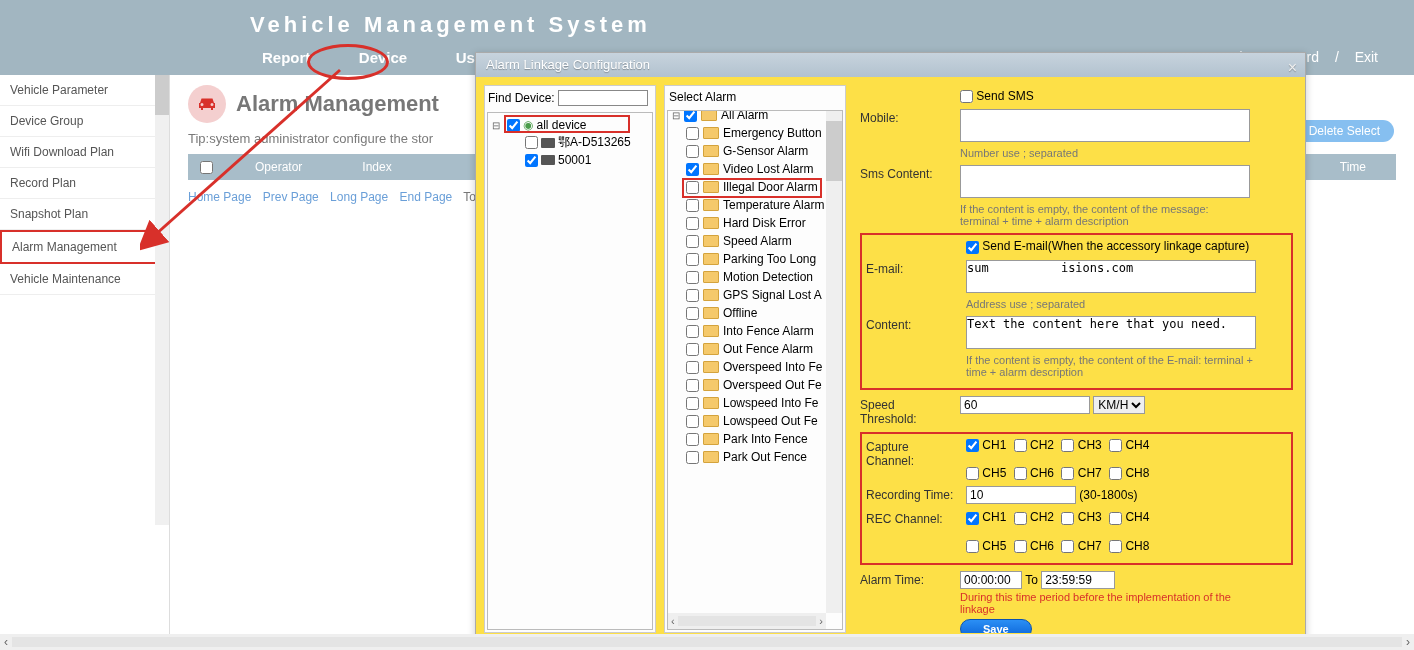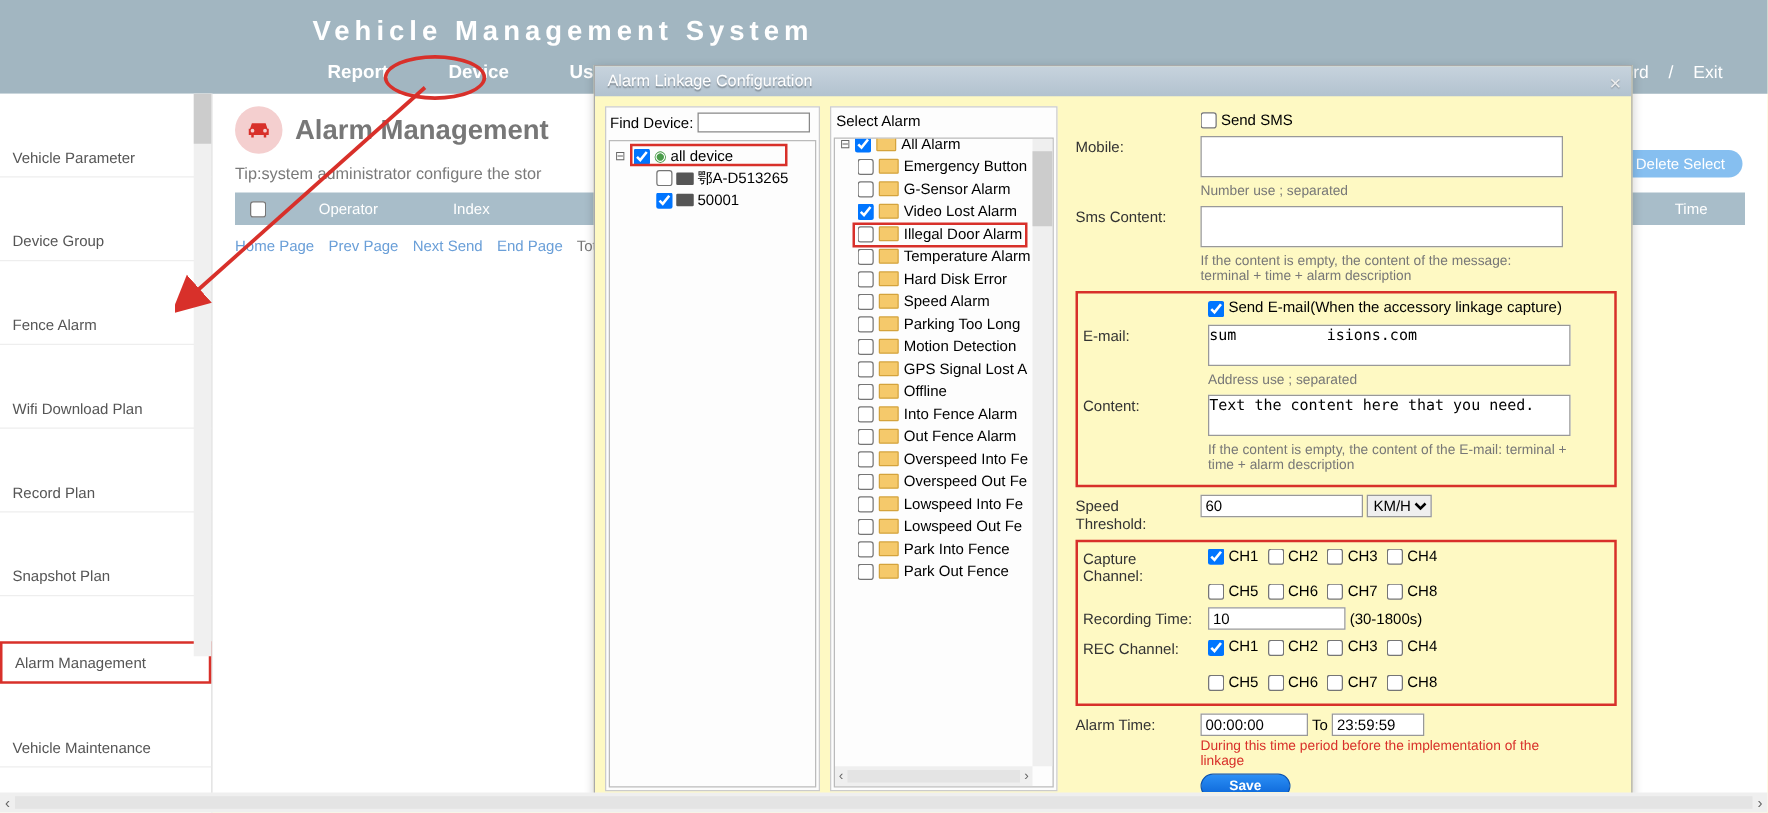--- a/index.html
+++ b/index.html
@@ -10,21 +10,21 @@
 .header-nav { position: absolute; bottom: 8px; left: 240px; }
 .header-nav span { color: #fff; font-size: 15px; font-weight: bold; margin: 0 22px; cursor: pointer; }
 .header-right { position: absolute; right: 30px; bottom: 10px; color: #fff; font-size: 14px; }
 .header-right span { margin: 0 6px; cursor: pointer; }
 
 .device-circle { position: absolute; left: 307px; top: 44px; width: 82px; height: 36px; border: 3px solid #d8302a; border-radius: 50%; pointer-events: none; }
 
 .content { display: flex; height: 575px; }
 
 .sidebar { width: 170px; background: #fff; border-right: 1px solid #ddd; position: relative; }
-.sidebar-item { padding: 8px 10px; font-size: 12px; color: #555; cursor: pointer; border-bottom: 1px solid #eee; margin-top: 36px; }
+.sidebar-item { padding: 8px 10px; font-size: 12px; color: #555; cursor: pointer; border-bottom: 1px solid #eee; }
 .sidebar-item.active { border: 2px solid #d8302a; }
 .sidebar-scroll-v { position: absolute; right: 0; top: 0; width: 14px; height: 450px; background: #f0f0f0; }
 .sidebar-scroll-thumb { background: #ccc; height: 40px; width: 100%; }
 .sidebar-bottom { position: absolute; bottom: 0; left: 0; right: 0; height: 18px; display: flex; align-items: center; }
 .sidebar-bottom .chev { color: #888; font-size: 16px; padding: 0 6px; cursor: pointer; }
 .sidebar-bottom .track { flex: 1; height: 12px; background: #eee; }
 
 .main { flex: 1; padding: 10px 18px; position: relative; }
 .main-title-row { display: flex; align-items: center; margin-bottom: 8px; }
 .vehicle-icon { width: 38px; height: 38px; background: #f4cfcf; border-radius: 50%; display: flex; align-items: center; justify-content: center; margin-right: 10px; }
@@ -39,21 +39,21 @@
 .table-header input[type=checkbox] { margin: 0 12px; }
 
 .pager { font-size: 12px; color: #6a9fd8; margin-top: 10px; }
 .pager span { margin-right: 8px; cursor: pointer; }
 .pager .info { color: #777; cursor: default; }
 
 
 .arrow-svg { position: absolute; left: 140px; top: 60px; pointer-events: none; }
 
 
-.dialog { position: absolute; left: 475px; top: 52px; width: 831px; height: 590px; background: #fef9c3; border: 1px solid #aaa; box-shadow: 0 2px 8px rgba(0,0,0,.2); display: flex; flex-direction: column; }
+.dialog { position: absolute; left: 475px; top: 52px; width: 831px; height: 590px; background: #fde047; border: 1px solid #aaa; box-shadow: 0 2px 8px rgba(0,0,0,.2); display: flex; flex-direction: column; }
 .dialog-title { background: linear-gradient(#c7d3dd,#b2c2cf); height: 24px; line-height: 24px; color: #fff; font-size: 13px; padding: 0 10px; text-shadow: 0 1px 1px rgba(0,0,0,.3); position: relative; }
 .dialog-close { position: absolute; right: 8px; top: 3px; color: #eee; cursor: pointer; font-size: 16px; }
 .dialog-body { flex: 1; display: flex; padding: 8px; gap: 8px; overflow: hidden; }
 
 .panel { border: 1px solid #ccc; background: #fdfdfd; font-size: 12px; }
 .panel-left { width: 172px; display: flex; flex-direction: column; }
 .panel-left .find-row { padding: 4px 3px; }
 .panel-left .find-row input { width: 90px; border: 1px solid #888; font-size: 12px; }
 .panel-left .tree-box { flex: 1; border: 1px solid #bbb; margin: 2px; padding: 4px; overflow: auto; }
 .tree-node { display: flex; align-items: center; padding: 1px 0; white-space: nowrap; }
@@ -114,21 +114,20 @@
     <span>Exit</span>
   </div>
   <div class="device-circle"></div>
 </div>
 
 <div class="content">
   <div class="sidebar">
     <div id="sidebar-items">
         <div class="sidebar-item">Vehicle Parameter</div>
         <div class="sidebar-item">Device Group</div>
-        <div class="sidebar-item">Fence Alarm</div>
         <div class="sidebar-item">Wifi Download Plan</div>
         <div class="sidebar-item">Record Plan</div>
         <div class="sidebar-item">Snapshot Plan</div>
         <div class="sidebar-item active">Alarm Management</div>
         <div class="sidebar-item">Vehicle Maintenance</div>
       </div>
     <div class="sidebar-scroll-v">
         <div class="sidebar-scroll-thumb"></div>
       </div>
     <div class="sidebar-bottom">
@@ -153,21 +152,21 @@
     </div>
     <div class="table-header">
       <input type="checkbox" style="">
       <div class="col">Operator</div>
       <div class="col">Index</div>
       <div class="col" style="margin-left:auto">Time</div>
     </div>
     <div class="pager">
       <span>Home Page</span>
       <span>Prev Page</span>
-      <span>Next Send</span>
+      <span>Long Page</span>
       <span>End Page</span>
       <span class="info">Total 0 Page ,</span>
     </div>
   </div>
 </div>
 
 <svg class="arrow-svg" width="220" height="200">
   <defs>
       <marker id="ah" markerWidth="12" markerHeight="12" refX="2" refY="5" orient="auto">
         <path d="M0,0 L10,5 L0,10 z" fill="#d8302a"></path>
@@ -398,21 +397,21 @@
         </div>
         <div class="form-row">
           <div class="form-label">REC Channel:</div>
           <div class="form-field chk-row" id="rec-channels"><label><input type="checkbox" checked="" style=""> CH1</label> <label><input type="checkbox" style=""> CH2</label> <label><input type="checkbox" style=""> CH3</label> <label><input type="checkbox" style=""> CH4</label> <br><span style="display:inline-block;height:6px"></span><br><label><input type="checkbox" style=""> CH5</label> <label><input type="checkbox" style=""> CH6</label> <label><input type="checkbox" style=""> CH7</label> <label><input type="checkbox" style=""> CH8</label> </div>
         </div>
       </div>
 
       <div class="form-row">
         <div class="form-label">Alarm Time:</div>
         <div class="form-field">
-          <input type="text" style="width: 86px;" value="00:00:00">
+          <input type="text" style="width: 62px;" value="00:00:00">
           <span>To</span>
           <input type="text" style="width: 74px;" value="23:59:59">
           <div class="form-hint red">During this time period before the implementation of the linkage</div>
           <div style="margin-top:4px">
             <button class="save-btn">Save</button>
           </div>
         </div>
       </div>
 
     </div>

